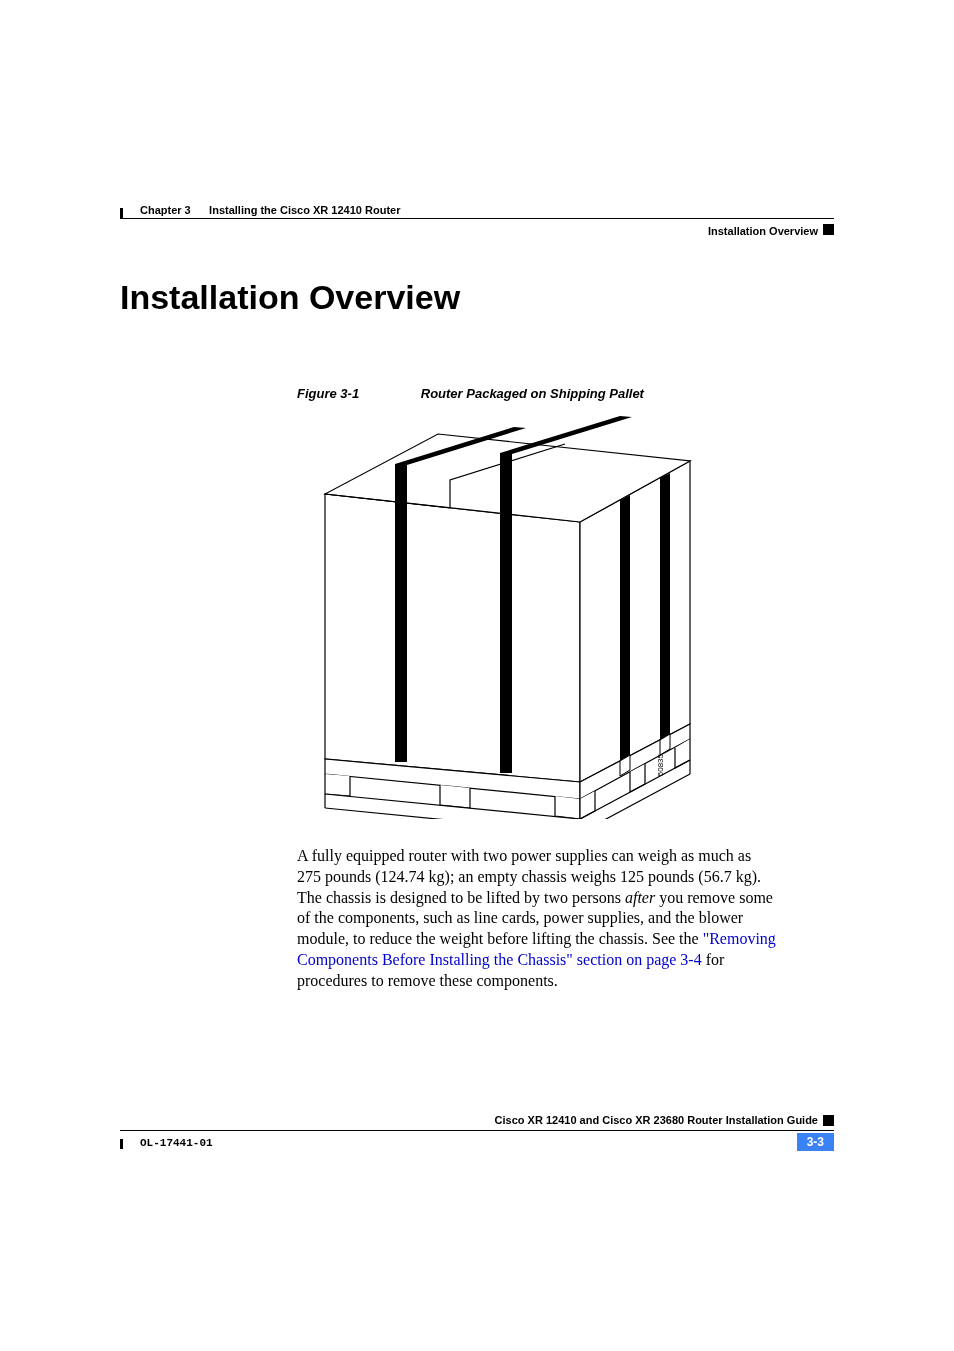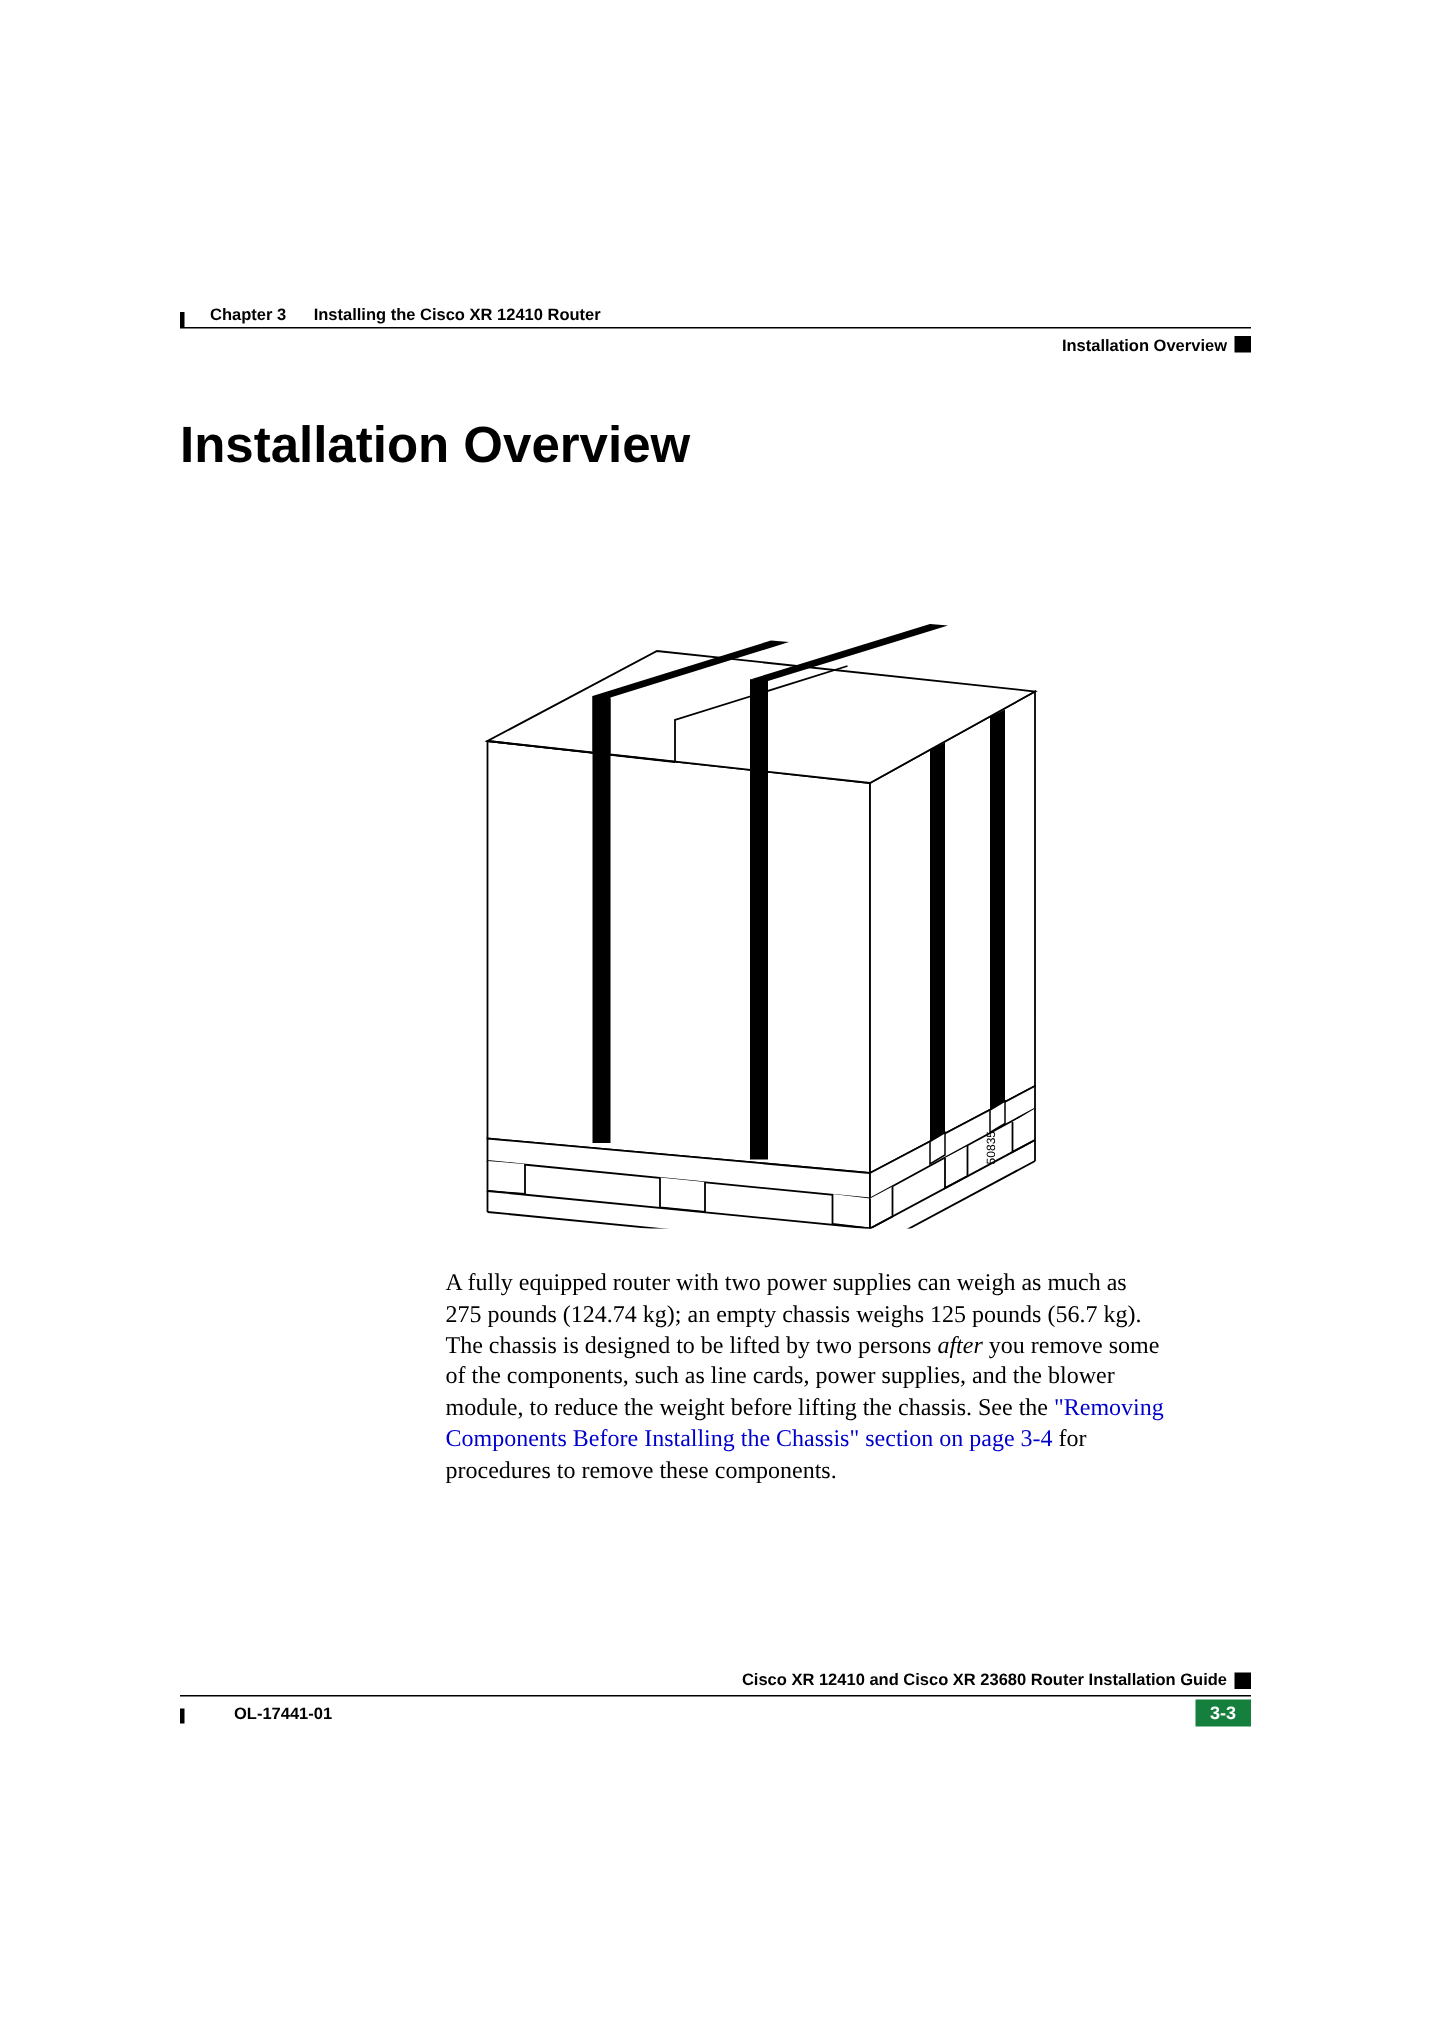--- a/index.html
+++ b/index.html
@@ -164,36 +164,35 @@
       right: 120px;
       width: 11px;
       height: 11px;
       background: black;
     }
     
     .page-number-box {
       position: absolute;
       bottom: 200px;
       right: 120px;
-      background: #15803d;
+      background: #3b82f6;
       color: white;
       font-family: Arial, Helvetica, sans-serif;
       font-weight: bold;
       font-size: 12px;
       padding: 2px 10px;
     }
     
     .doc-number {
       position: absolute;
       bottom: 202px;
       left: 140px;
-      font-family: Liberation Sans, sans-serif;
-      font-weight: bold;
-      font-size: 11px;
-      margin-left: 16px;
+      font-family: Liberation Mono, monospace;
+      font-weight: bold;
+      font-size: 11px;
     }
     
     .footer-tick-left {
       position: absolute;
       bottom: 202px;
       left: 120px;
       width: 3px;
       height: 10px;
       background: black;
     }
@@ -209,20 +208,24 @@
     <span>&nbsp;&nbsp;&nbsp;&nbsp;</span>
     <span>Installing the Cisco XR 12410 Router</span>
   </div>
   <div class="header-line"></div>
   <div class="section-label">Installation Overview</div>
   <div class="header-block-right"></div>
 
   <h1 class="main-heading">Installation Overview</h1>
 
 
+  <div class="figure-caption">
+    <span class="fig-num">Figure 3-1</span>
+    <span class="fig-title">Router Packaged on Shipping Pallet</span>
+  </div>
 
   <div class="figure-container">
     <svg width="380" height="415" viewBox="0 0 380 415">
 
       <path d="M 5 90 L 5 355 L 260 378 L 260 118 Z" fill="white" stroke="black" stroke-width="1.2"></path>
 
       <path d="M 260 118 L 260 378 L 370 320 L 370 57 Z" fill="white" stroke="black" stroke-width="1.2"></path>
 
       <path d="M 5 90 L 260 118 L 370 57 L 118 30 Z" fill="white" stroke="black" stroke-width="1.2"></path>
 

